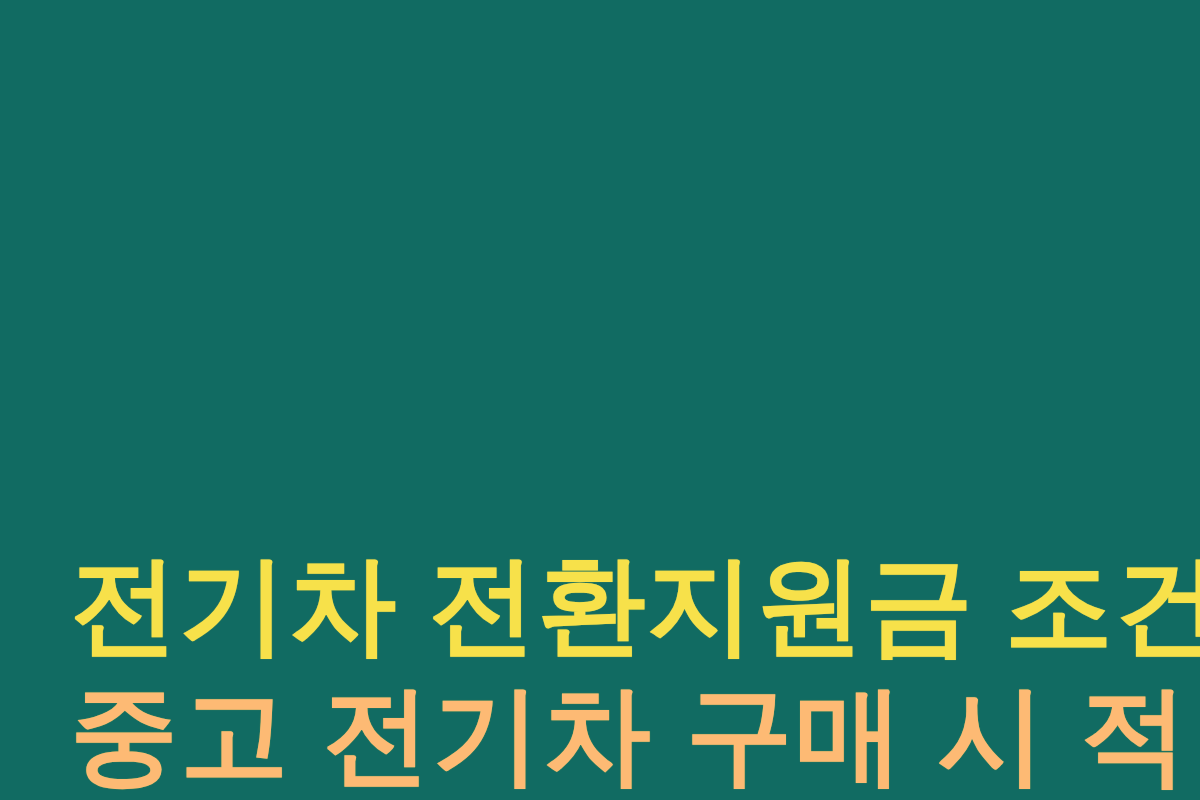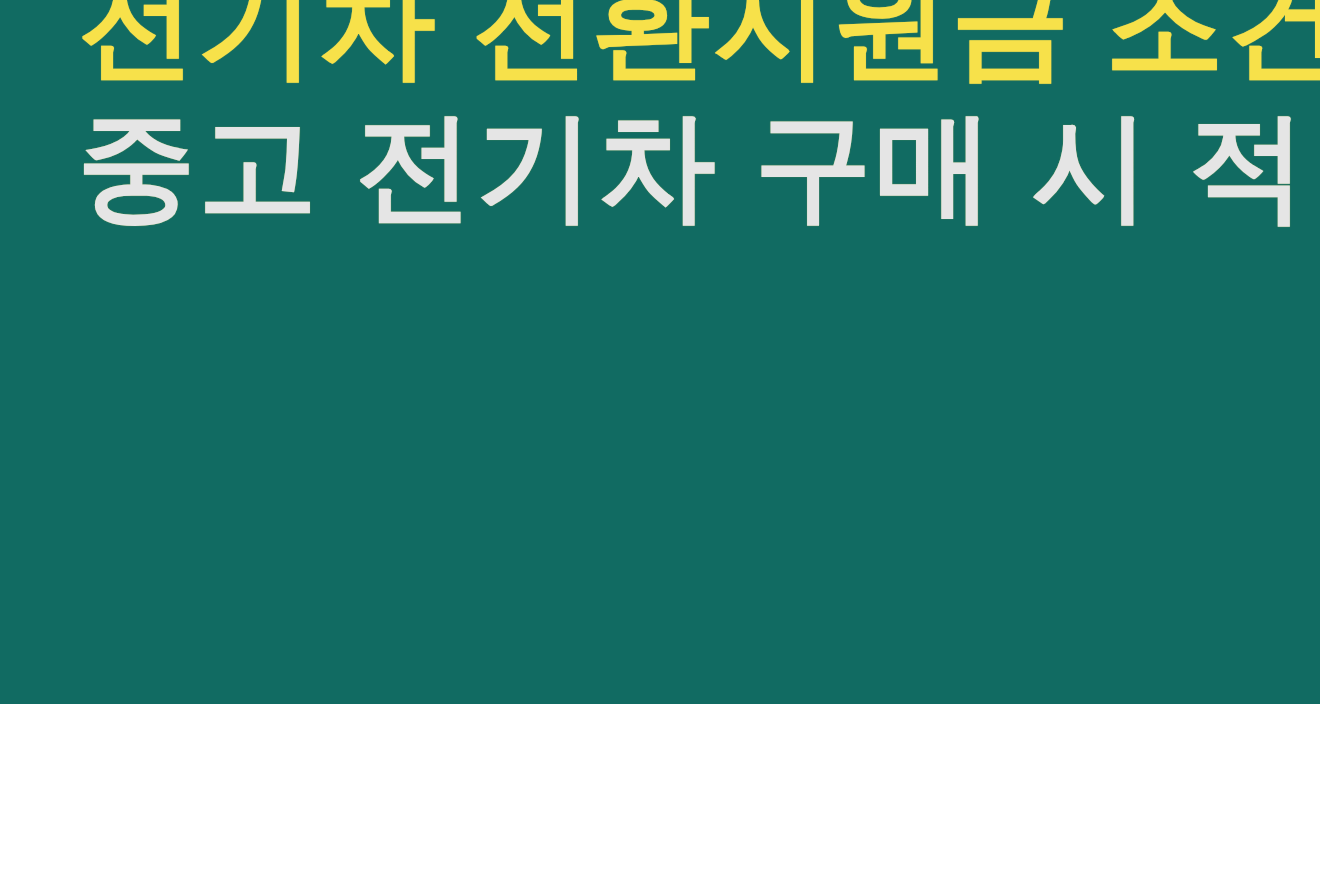--- a/index.html
+++ b/index.html
@@ -13,24 +13,24 @@
     height: 800px;
     overflow: hidden;
     font-family: "Liberation Sans", "DejaVu Sans", sans-serif;
   }
 
   
   #thumbnail-card {
     position: relative;
     box-sizing: border-box;
     width: 1200px;
-    height: 640px;
+    height: 800px;
     background: #116B62;
     display: flex;
-    align-items: flex-start;
+    align-items: flex-end;
     justify-content: center;
     user-select: none;
   }
 
   
   #headline-block {
     position: relative;
     width: 1060px;
     margin-top: -44px;          
     text-align: center;
@@ -57,17 +57,17 @@
 </style>
 </head>
 <body>
 
 <div id="thumbnail-card" style="background: rgb(17, 107, 98);">
 
   <div id="headline-block">
 
     <span class="headline-line" id="headline-line-1" style="color: rgb(247, 225, 74);">전기차 전환지원금 조건</span>
 
-    <span class="headline-line" id="headline-line-2" style="color: #e5e5e5;">중고 전기차 구매 시 적</span>
+    <span class="headline-line" id="headline-line-2" style="color: #fdba74;">중고 전기차 구매 시 적</span>
 
 
   </div>
 </div>
 
 </body></html>

